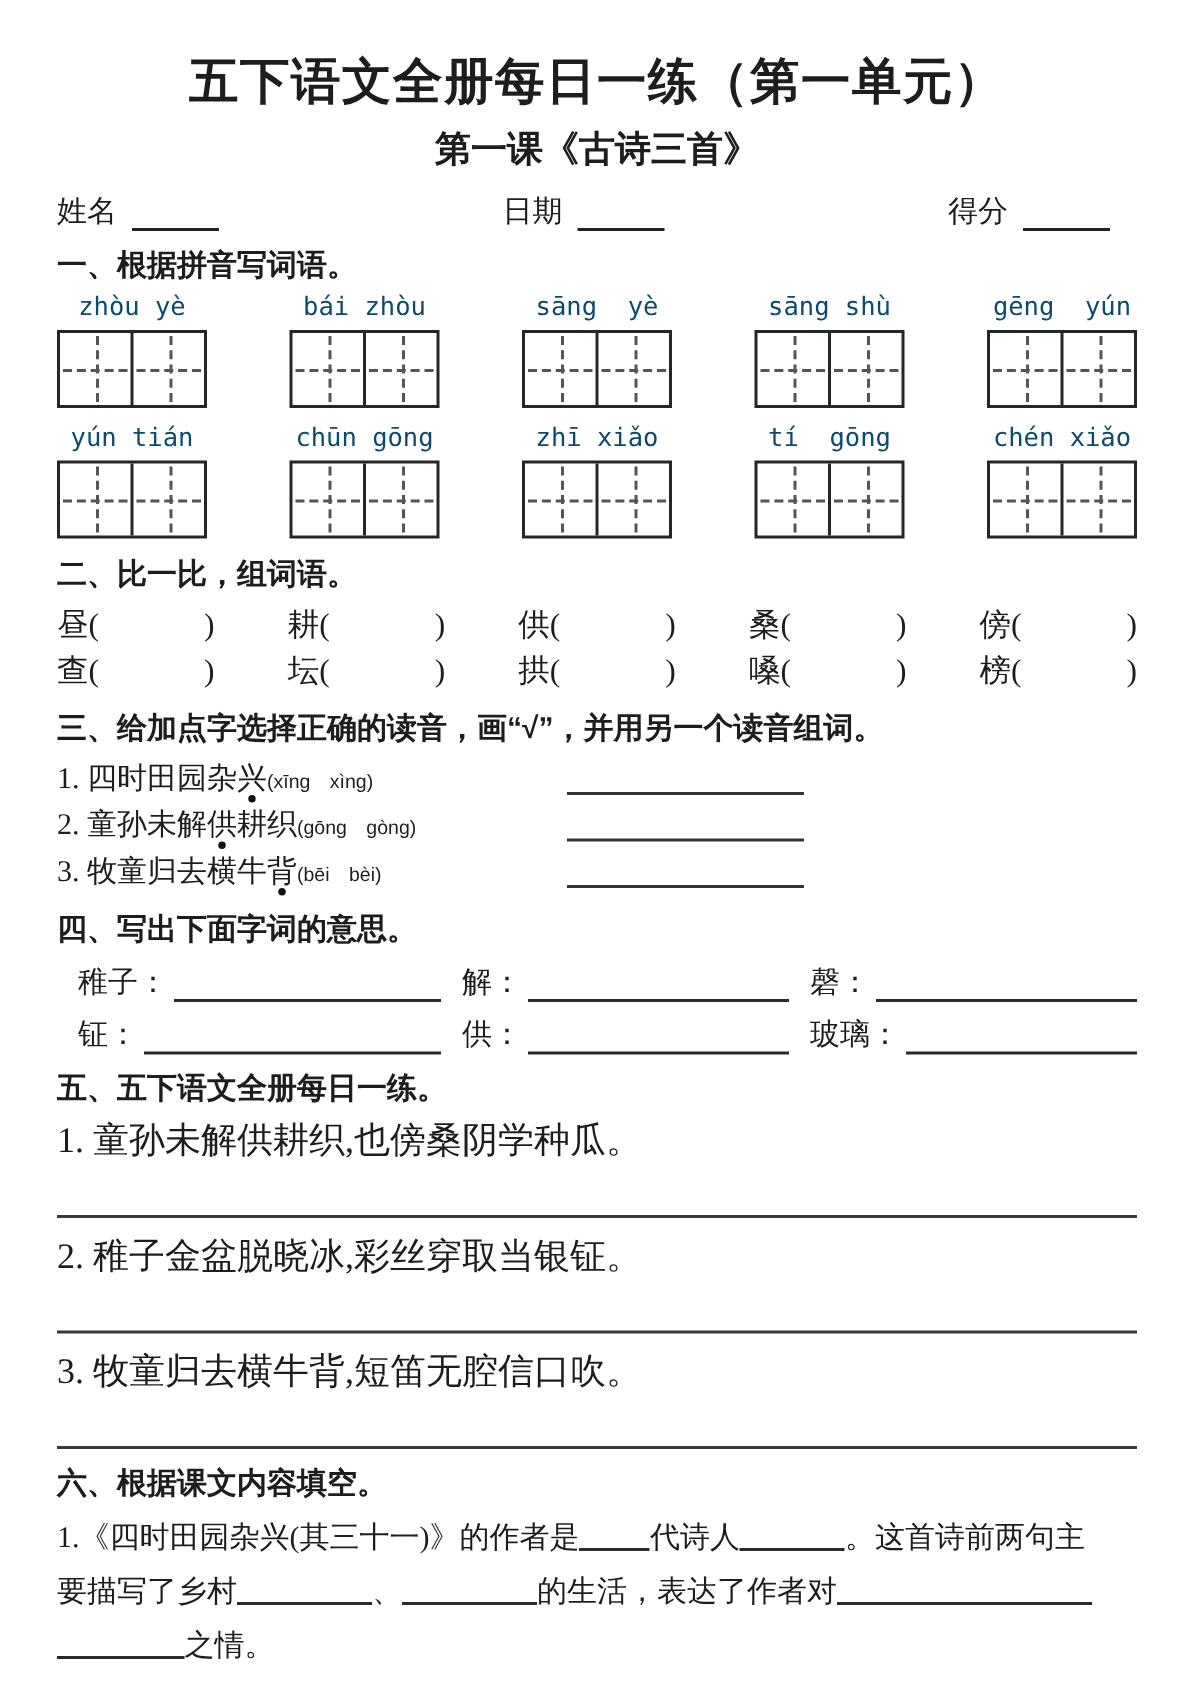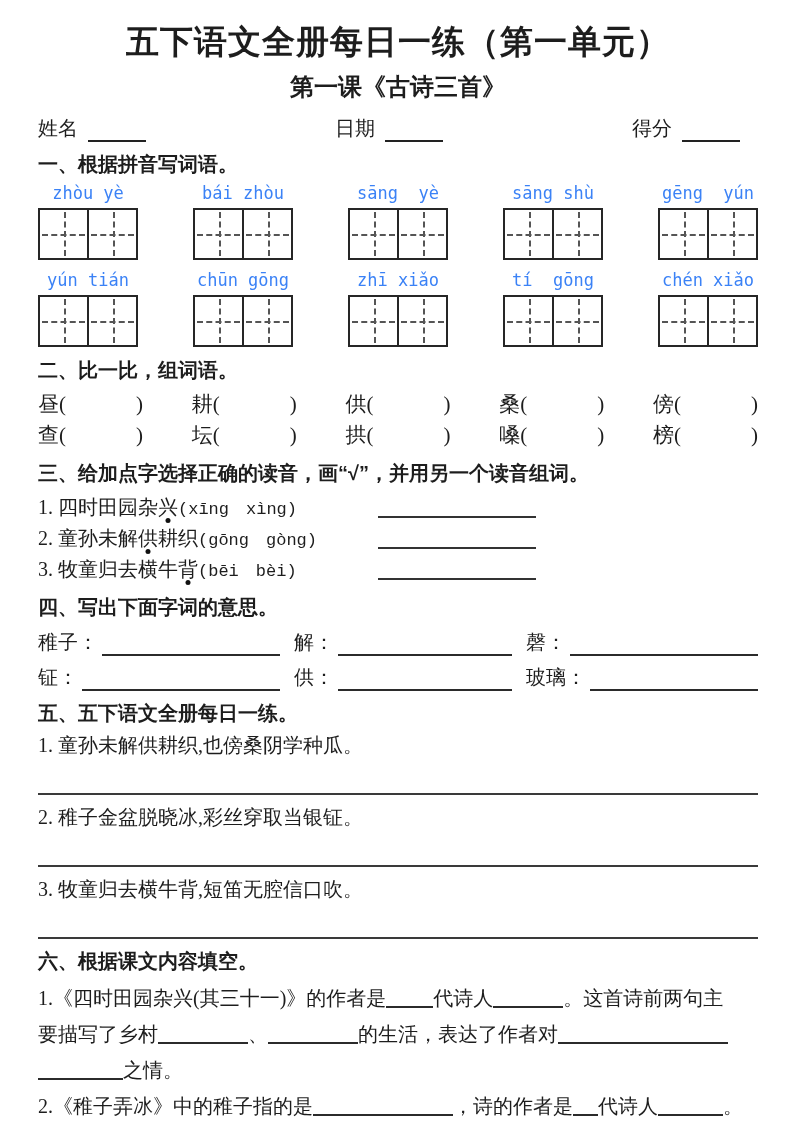--- a/index.html
+++ b/index.html
@@ -1,68 +1,68 @@
 <!DOCTYPE html>
 <html><head>
 <meta charset="utf-8">
 <style>
   html,body { margin:0; padding:0; background:#fff; }
   body { width:793px; height:1122px; overflow:hidden;
          font-family:"Liberation Serif","DejaVu Serif",serif; color:#1d1d1d; }
-  .page { box-sizing:border-box; width:793px; height:1122px; padding:8px 35px 0 38px; }
+  .page { box-sizing:border-box; width:793px; height:1122px; padding:20px 35px 0 38px; }
 
   
   .title { font-family:"Liberation Sans","DejaVu Sans",sans-serif; font-weight:700;
            font-size:33px; text-align:center; margin:12px 0 6px; letter-spacing:1px; }
   .subtitle { font-family:Liberation Serif, serif; font-weight:700;
               font-size:24px; text-align:center; margin:0 0 12px; }
   .sec-h { font-family:"Liberation Sans","DejaVu Sans",sans-serif; font-weight:700;
            font-size:20px; margin:9px 0 5px; }
 
   
   .hdr { display:flex; justify-content:space-between; font-size:20px; padding-right:18px; margin:2px 0 4px; }
   .hdr-item { display:flex; align-items:flex-end; }
   .hline { display:inline-block; width:58px; border-bottom:2px solid #222; height:1.1em; margin-left:10px; }
 
   
   .grid-row { display:flex; justify-content:space-between; margin:2px 0 10px; }
   .pgroup { width:100px; }
   .pinyin { font-family:"DejaVu Sans Mono","Liberation Mono",monospace; font-size:17px;
-            text-align:center; white-space:pre; margin-bottom:5px; color:#3b82f6; }
+            text-align:center; white-space:pre; margin-bottom:5px; color:#0c4a6e; }
   .tgrid { display:flex; width:100px; height:52px; border:2px solid #262626; box-sizing:border-box; }
   .tcell { flex:1; position:relative; border-right:2px solid #262626; }
   .tcell:last-child { border-right:none; }
   .tcell::before { content:""; position:absolute; left:50%; top:2px; bottom:2px; border-left:2px dashed #555; }
   .tcell::after  { content:""; position:absolute; top:50%; left:2px; right:2px; border-top:2px dashed #555; }
 
   
   .cmp-row { display:flex; justify-content:space-between; font-size:21px; line-height:31px; }
   .cmp { display:flex; align-items:baseline; }
   .gap { display:inline-block; width:70px; }
 
   
   .s3item { position:relative; font-size:20px; line-height:31px; height:31px; }
-  .pyopts { font-family:Liberation Mono, monospace; font-size:17px; white-space:pre; }
+  .pyopts { font-family:Liberation Sans, sans-serif; font-size:13px; white-space:pre; }
   .du { position:relative; }
   .du::after { content:""; position:absolute; left:50%; transform:translateX(-50%);
                bottom:-5px; width:5px; height:5px; border-radius:50%; background:#111; }
   .s3line { position:absolute; left:340px; top:2px; width:158px; height:22px;
             border-bottom:2px solid #333; }
 
   
   .s4row { display:flex; font-size:20px; margin:8px 0; }
   .s4cell { display:flex; align-items:flex-end; }
   .s4cell .lbl { white-space:nowrap; }
-  .c1 { width:242px; margin-right:14px; }
+  .c1 { width:242px; margin-right:14px;margin-left:14px; }
   .c2 { width:218px; margin-right:14px; }
   .c3 { flex:1; }
   .bl { flex:1; border-bottom:2px solid #2b2b2b; height:1.15em; margin-left:4px; }
 
   
-  .sentence { font-size:20px; margin:5px 0 0; }
+  .sentence { font-size:24px; margin:5px 0 0; }
   .writeline { height:34px; border-bottom:2px solid #3a3a3a; margin-bottom:9px; }
 
   
   .qline { font-size:20px; line-height:36px; margin:0; }
   .blank { display:inline-block; border-bottom:2px solid #2b2b2b; height:20px; vertical-align:-3px; }
   .w25{width:25px}.w45{width:47px}.w65{width:65px}.w70{width:70px}.w85{width:85px}
   .w90{width:90px}.w140{width:140px}.w170{width:170px}
 </style>
 </head>
 <body>

